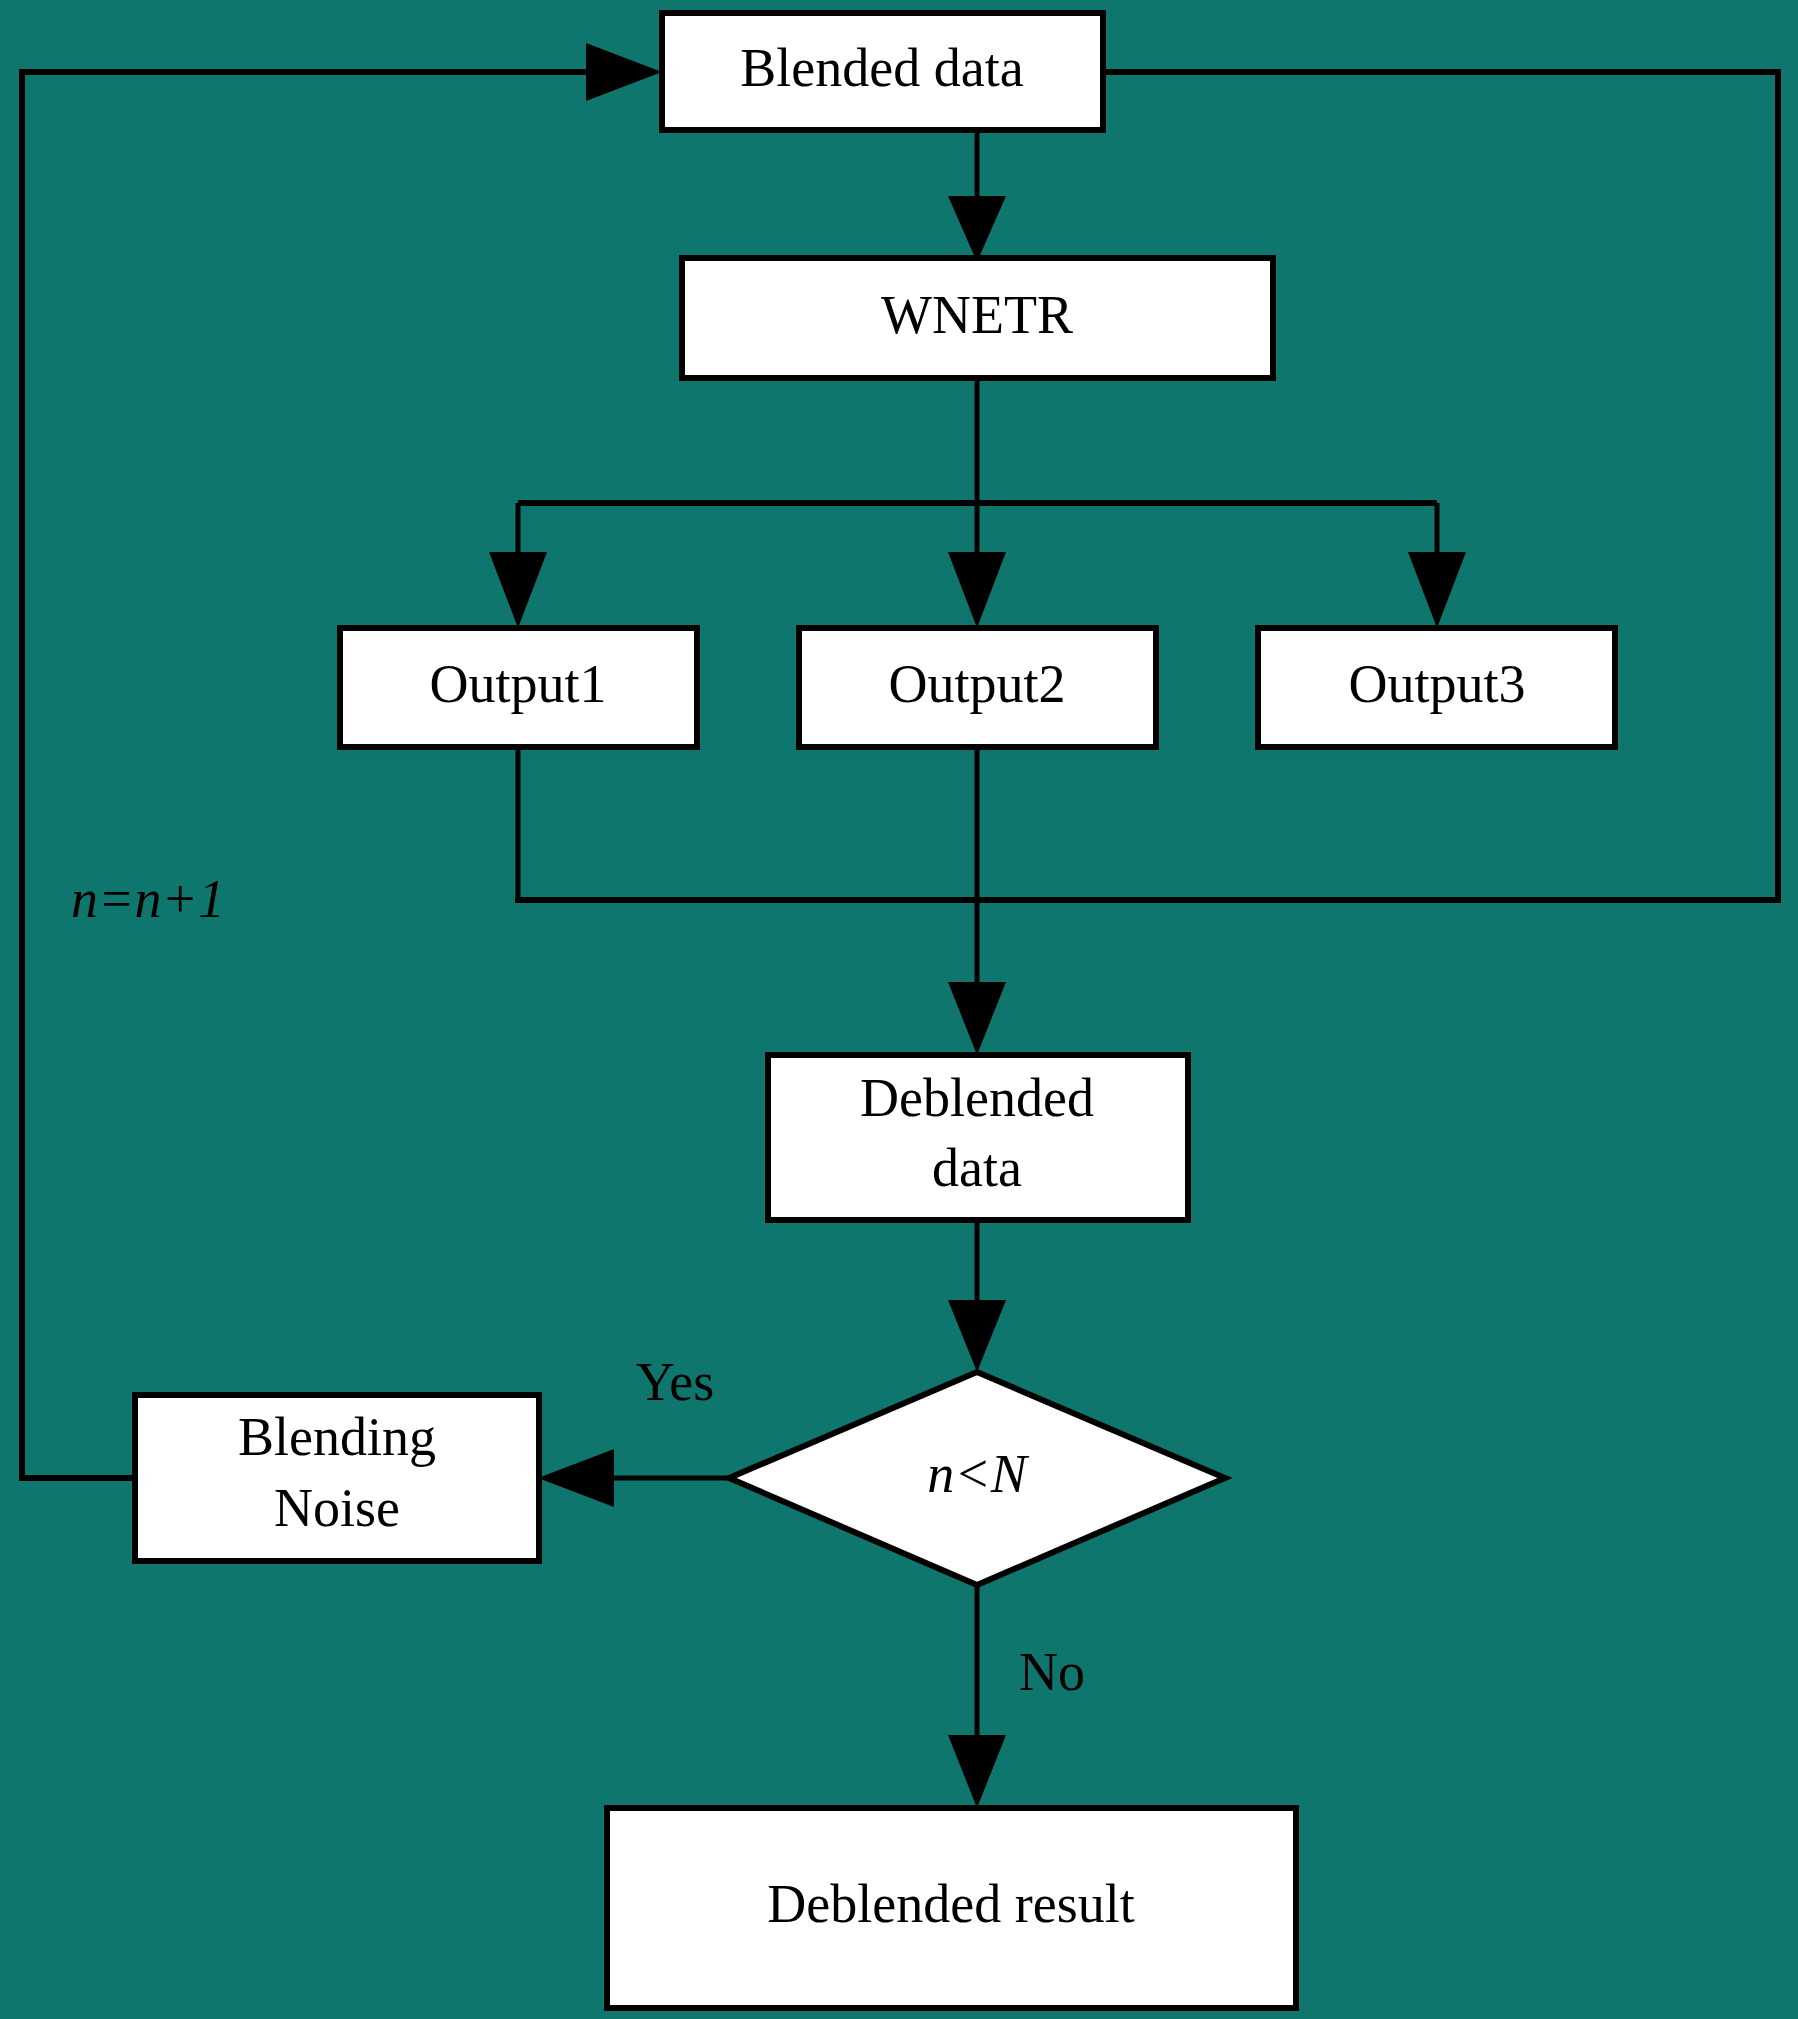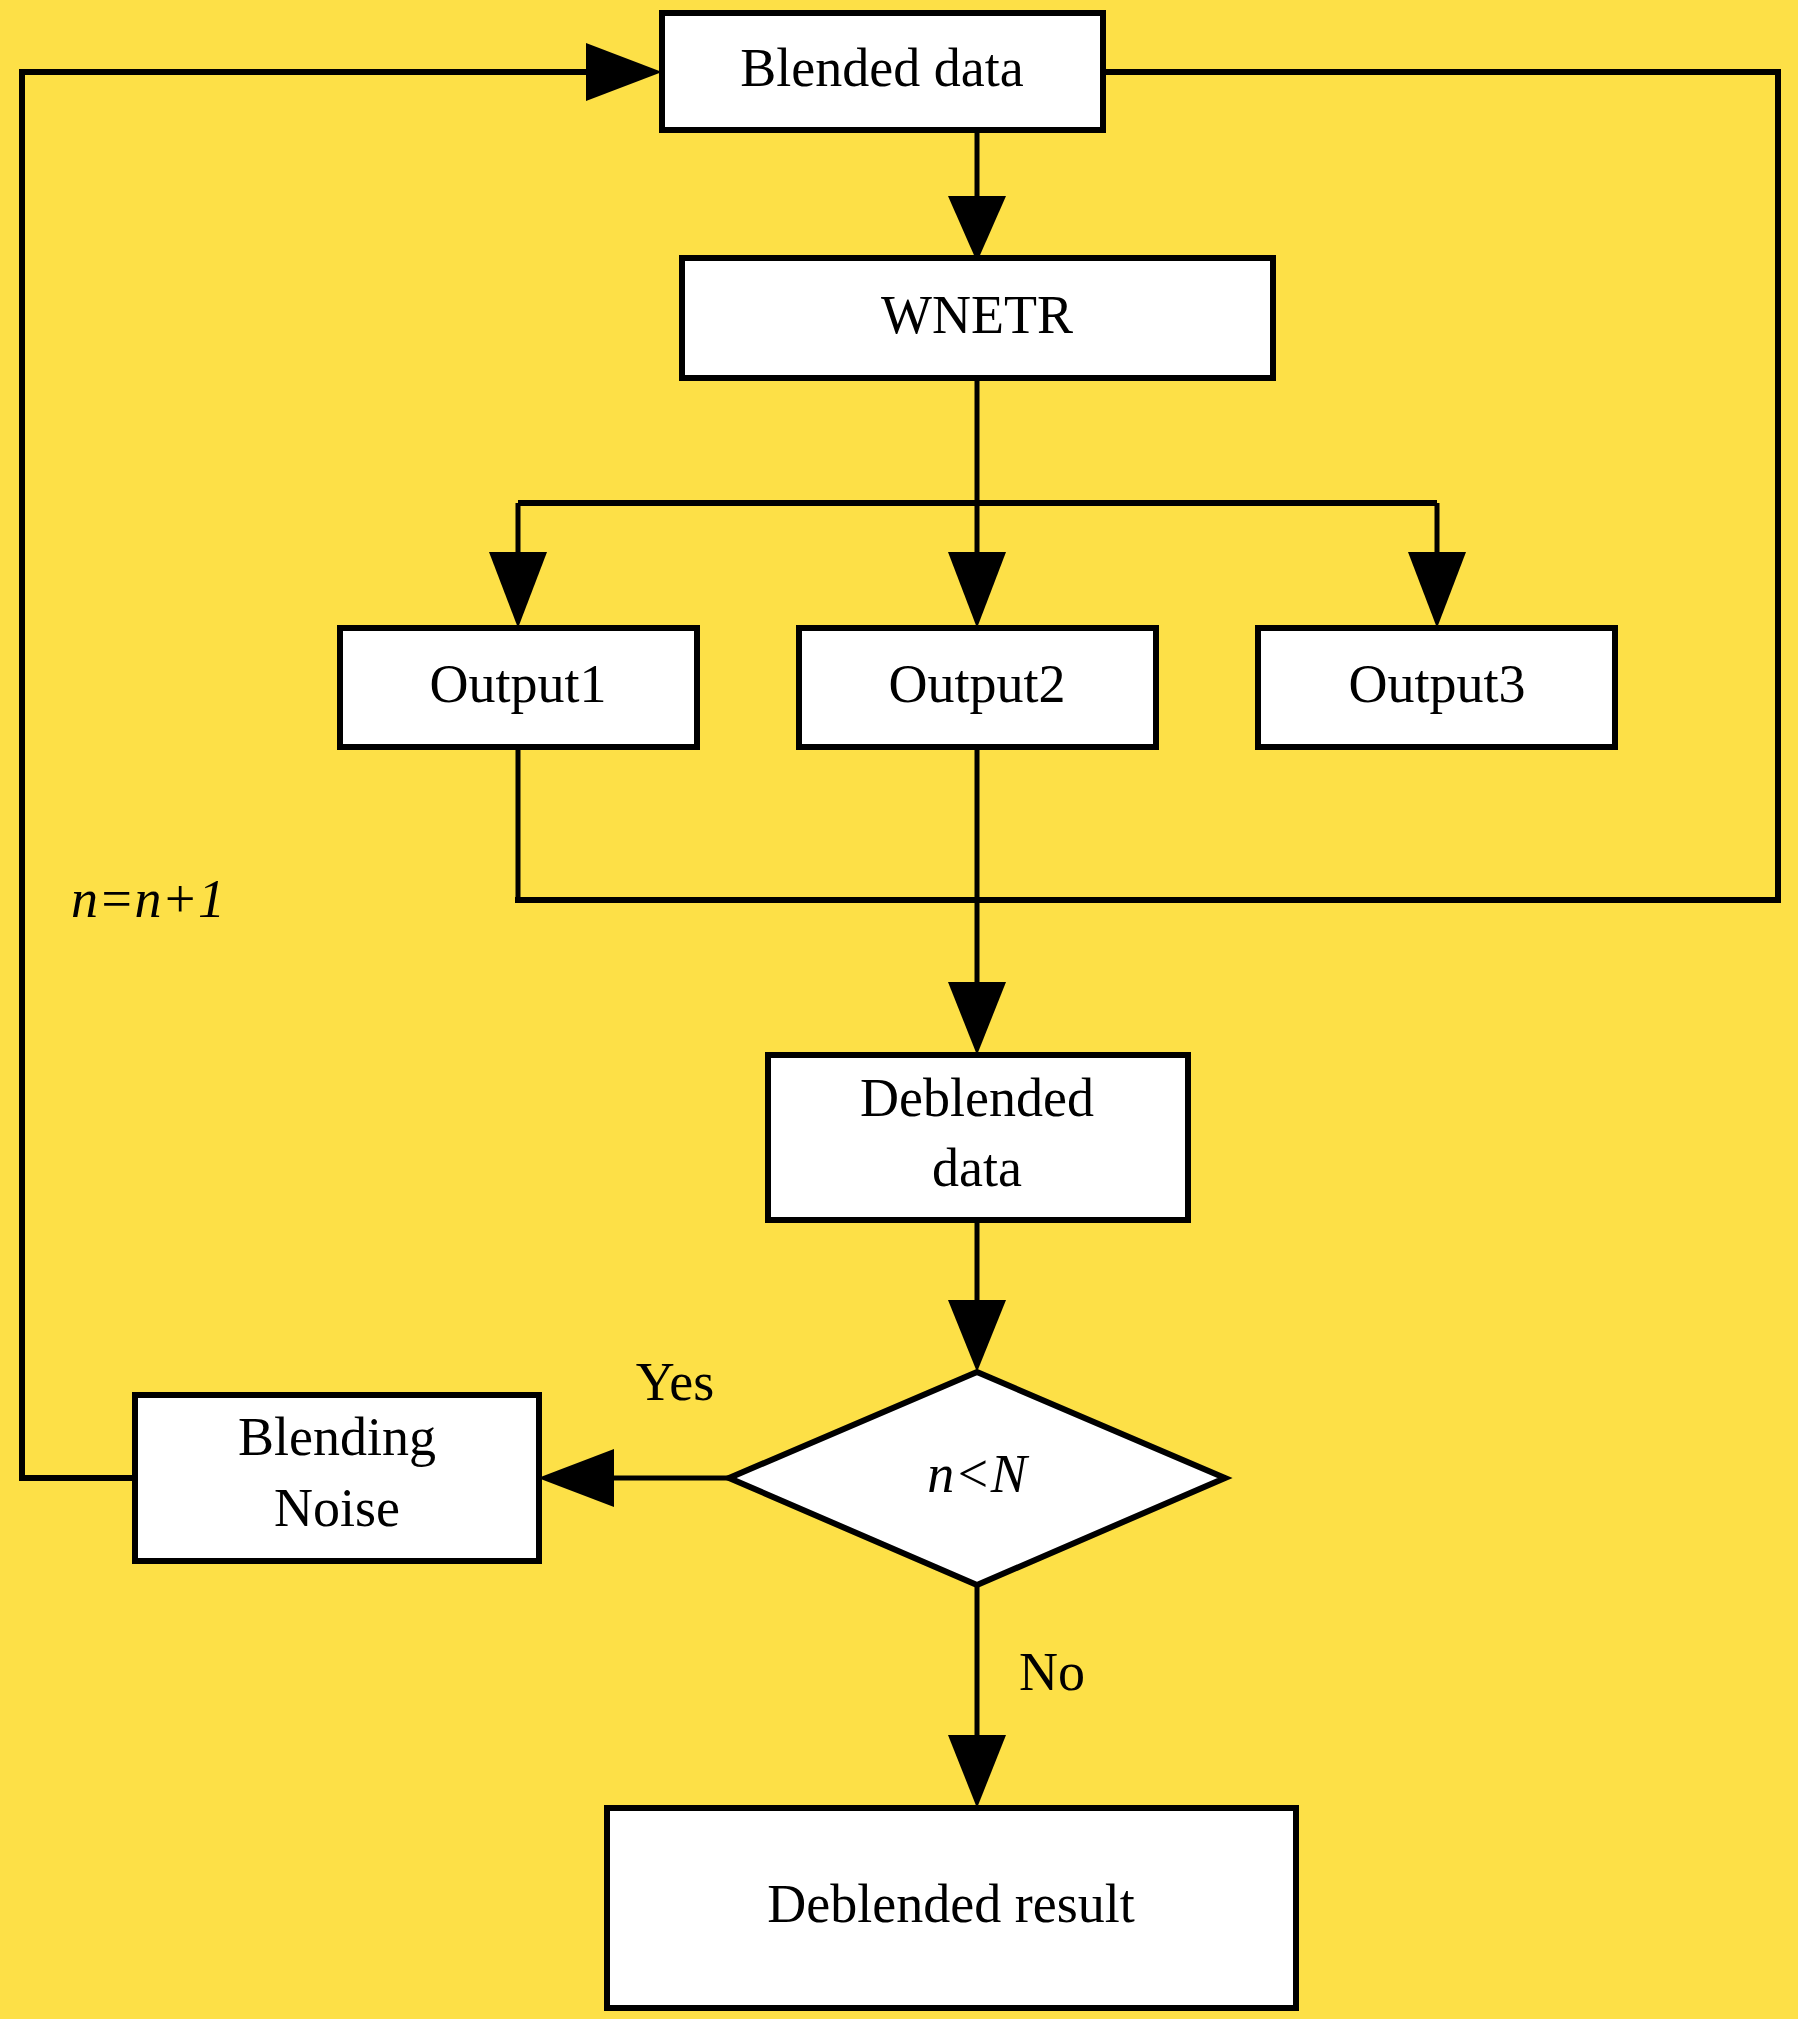--- a/index.html
+++ b/index.html
@@ -7,21 +7,21 @@
     padding: 0;
     background: #ffffff;
   }
   body {
     font-family: "Liberation Serif", "DejaVu Serif", serif;
   }
   #flowchart-root {
     position: relative;
     width: 1798px;
     height: 2019px;
-    background: #fde047;
+    background: #0f766e;
     overflow: hidden;
   }
   svg#flow-svg {
     position: absolute;
     top: 0;
     left: 0;
     width: 1798px;
     height: 2019px;
   }
   .node-rect {

